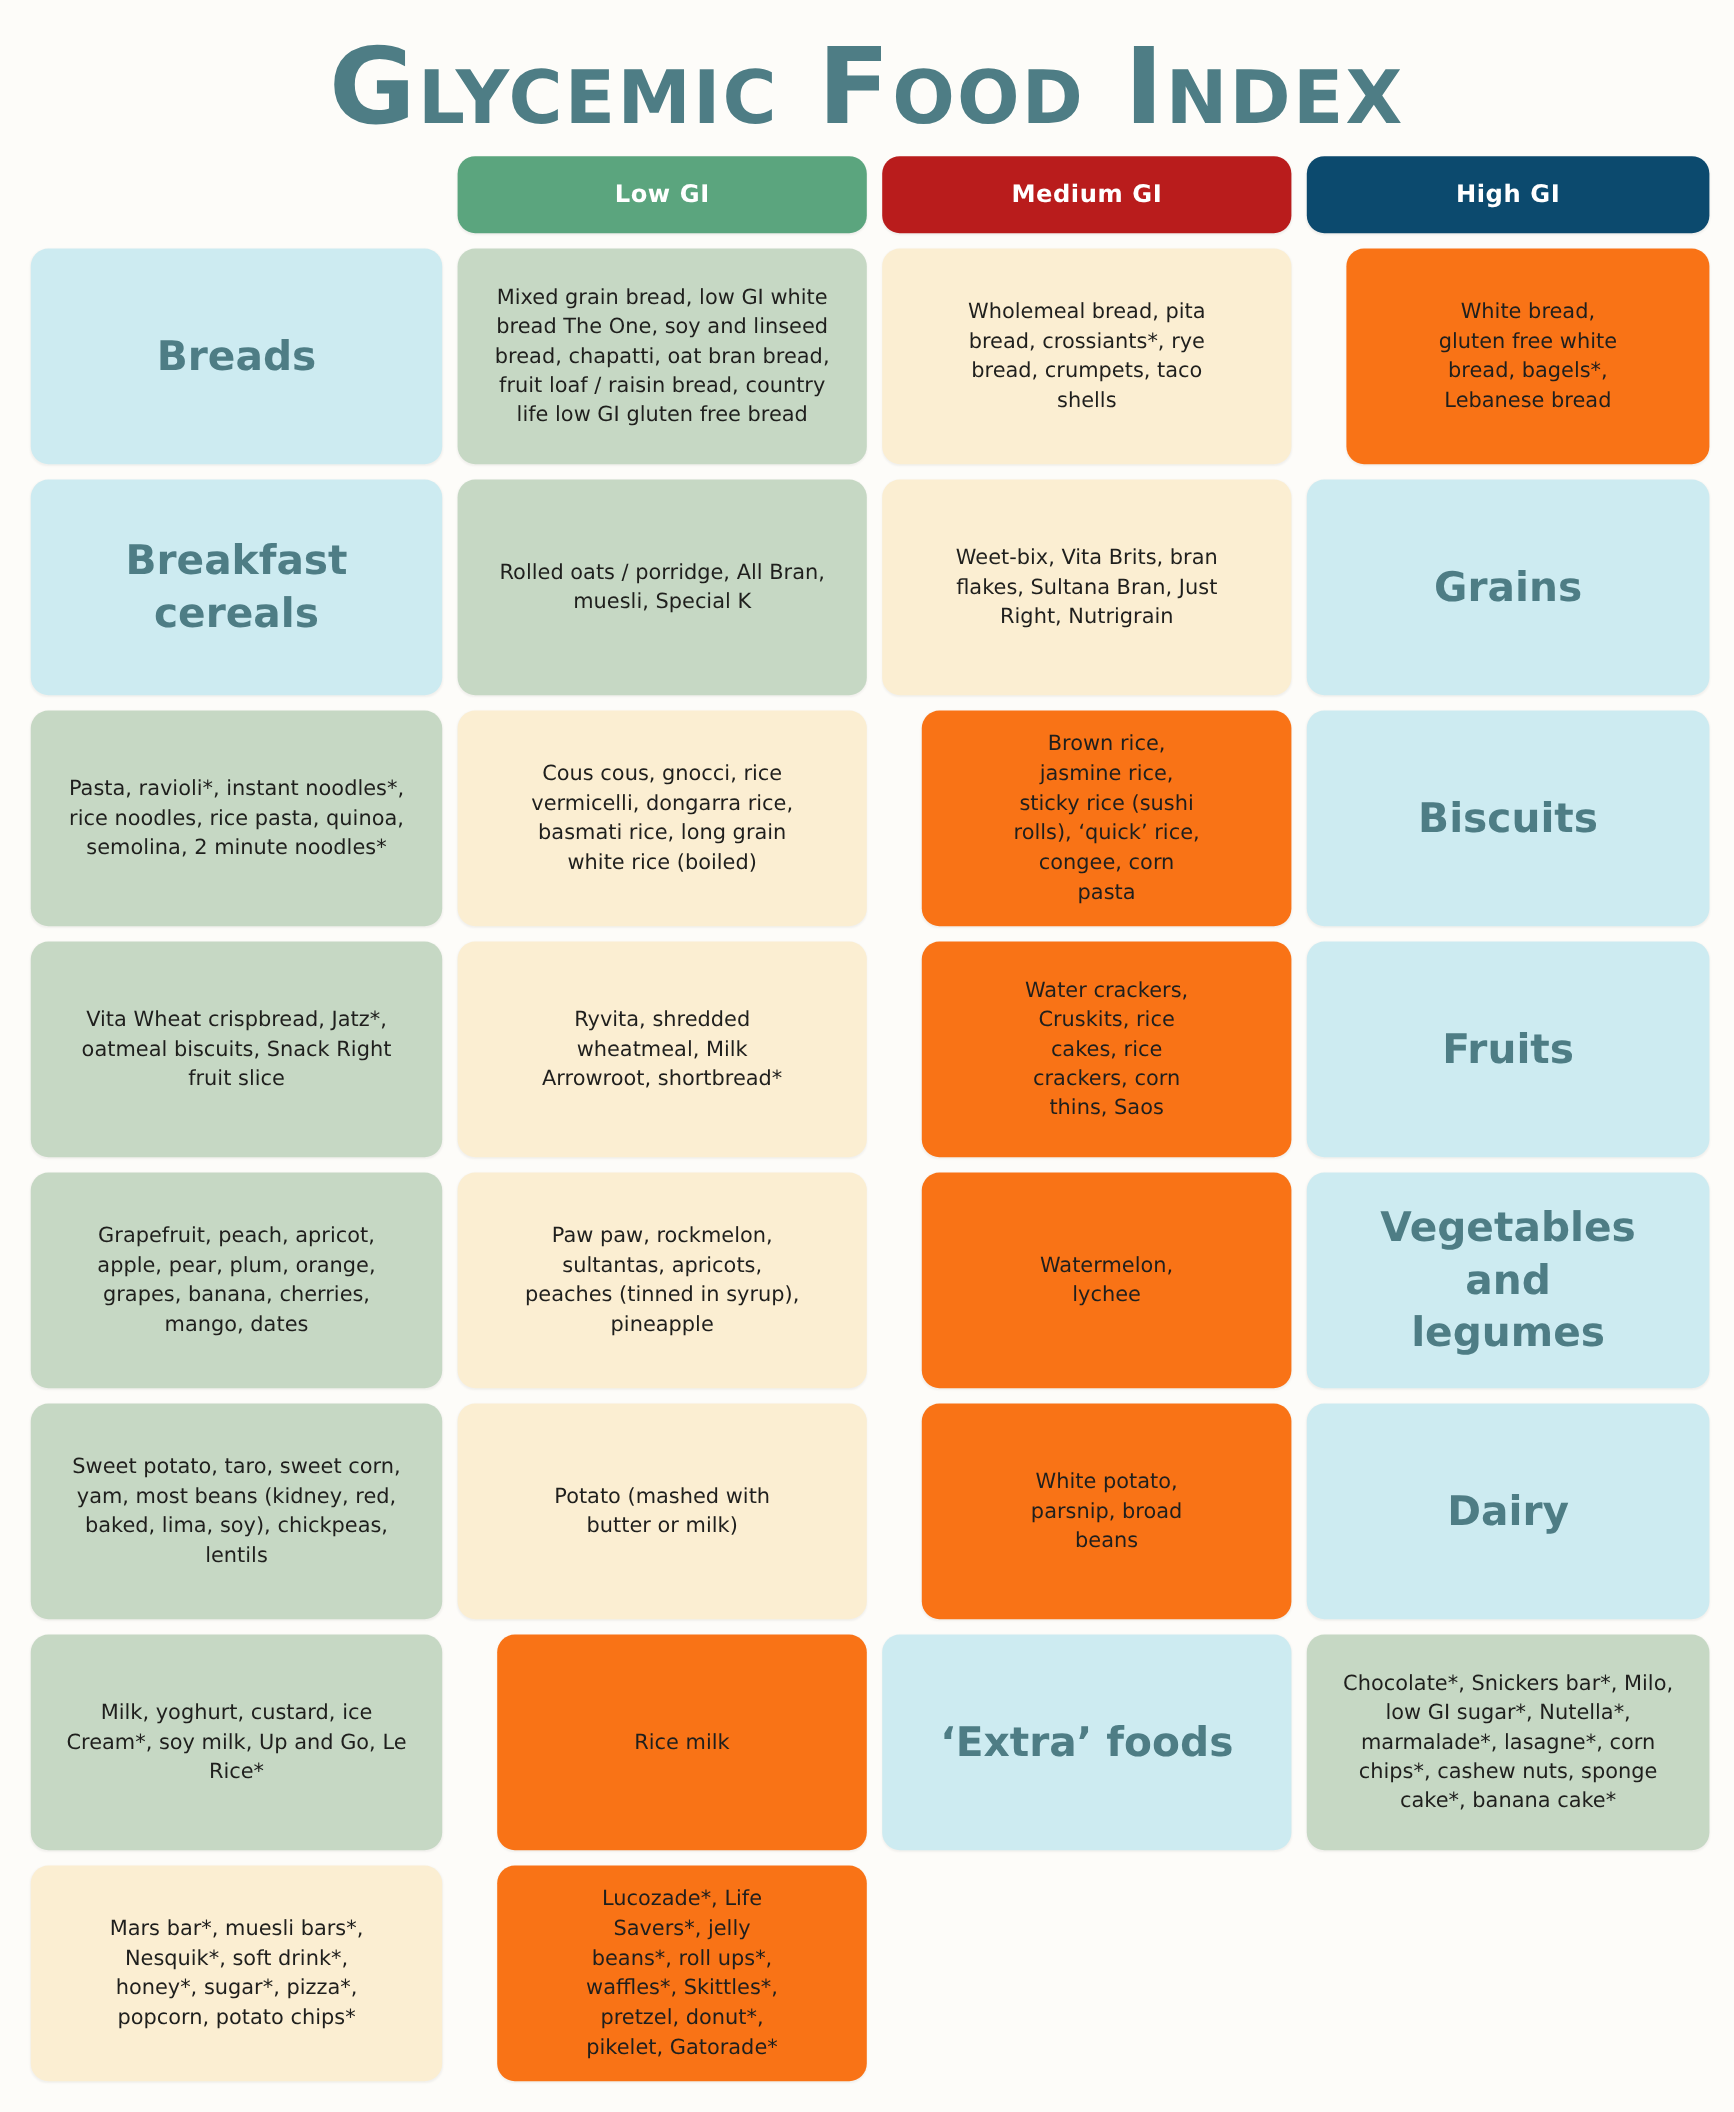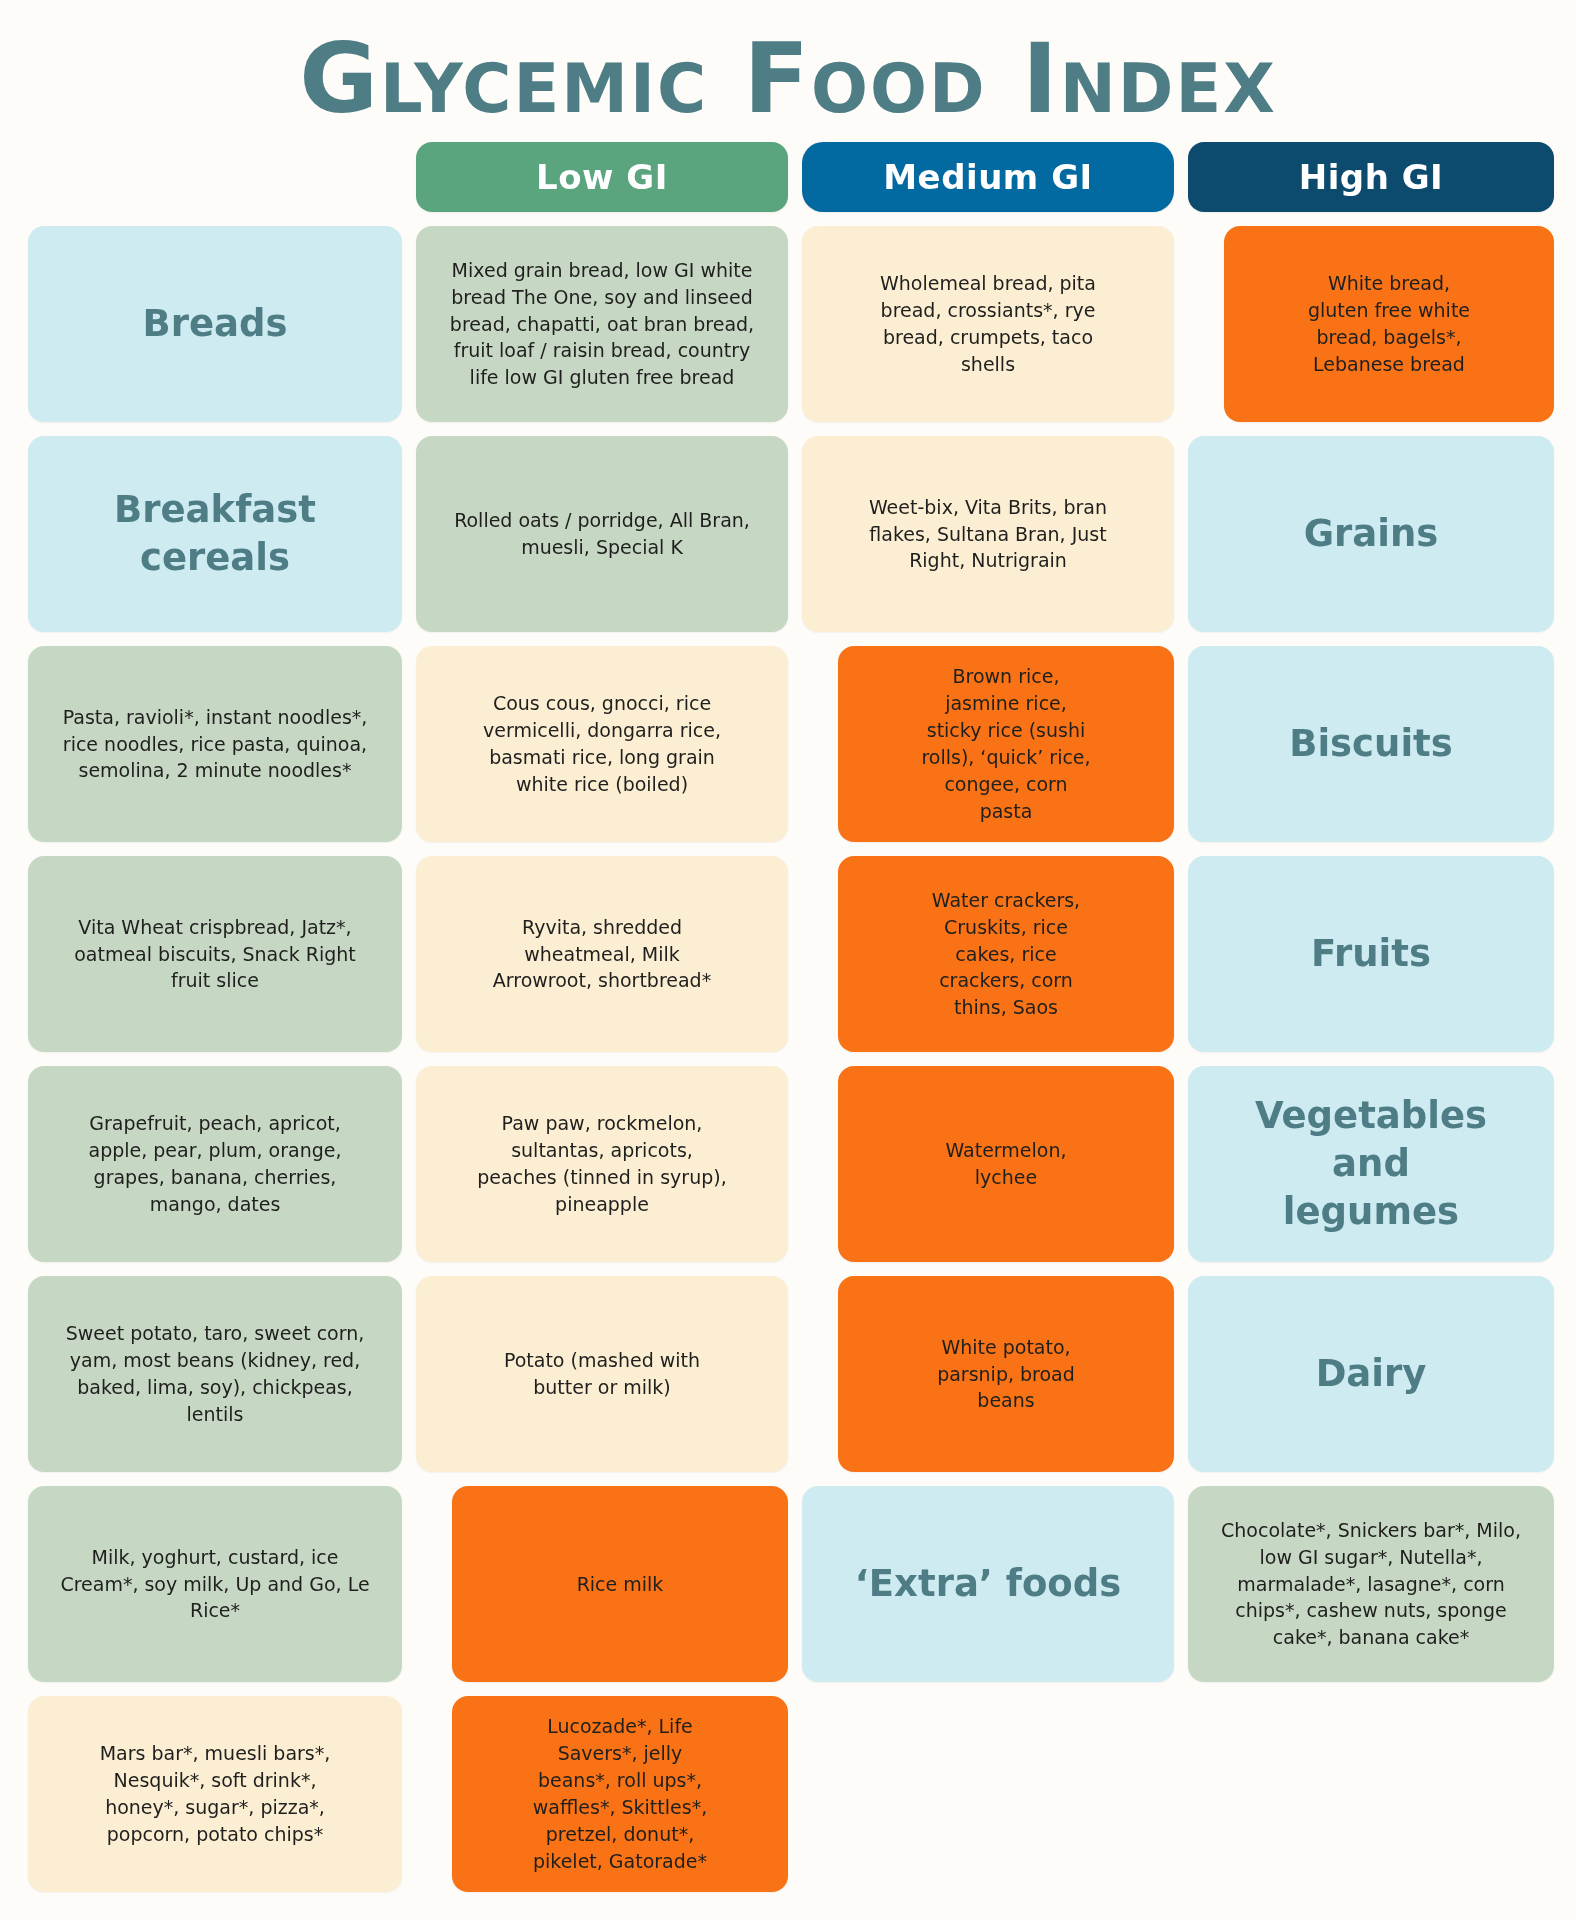--- a/index.html
+++ b/index.html
@@ -33,26 +33,26 @@
     gap: 14px;
     padding: 0 22px 0 28px;
   }
   .hdr {
     border-radius: 16px;
     display: flex;
     align-items: center;
     justify-content: center;
     color: #ffffff;
     font-weight: bold;
-    font-size: 34px;
+    font-size: 22px;
     letter-spacing: 0.5px;
     box-shadow: 0 1px 2px rgba(0,0,0,0.06);
   }
   .hdr.low  { background: #5ba57e; }
-  .hdr.med  { background: #0369a1; border-radius: 21px; }
+  .hdr.med  { background: #b91c1c; }
   .hdr.high { background: #0c4a6e; }
   .cat {
     background: #cdebf1;
     border-radius: 16px;
     display: flex;
     align-items: center;
     justify-content: center;
     text-align: center;
     color: #4e7d85;
     font-weight: bold;

